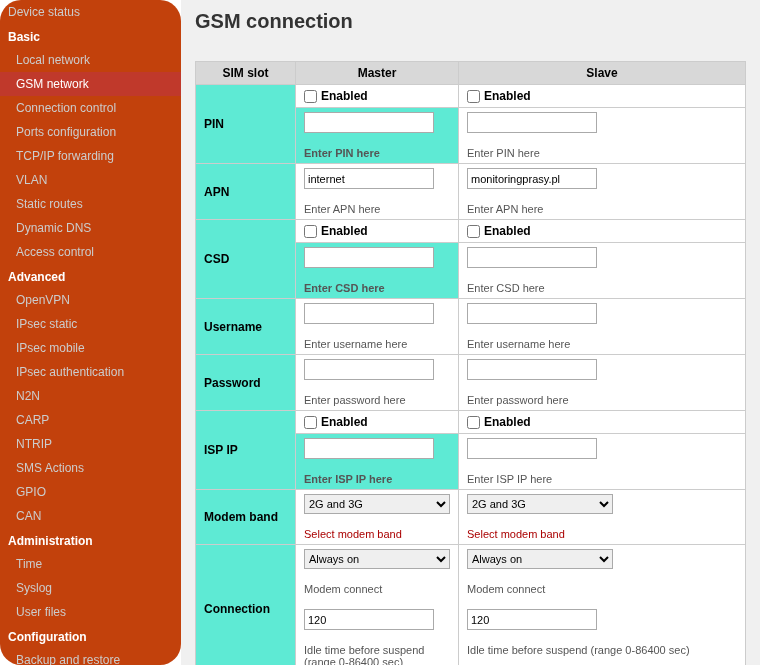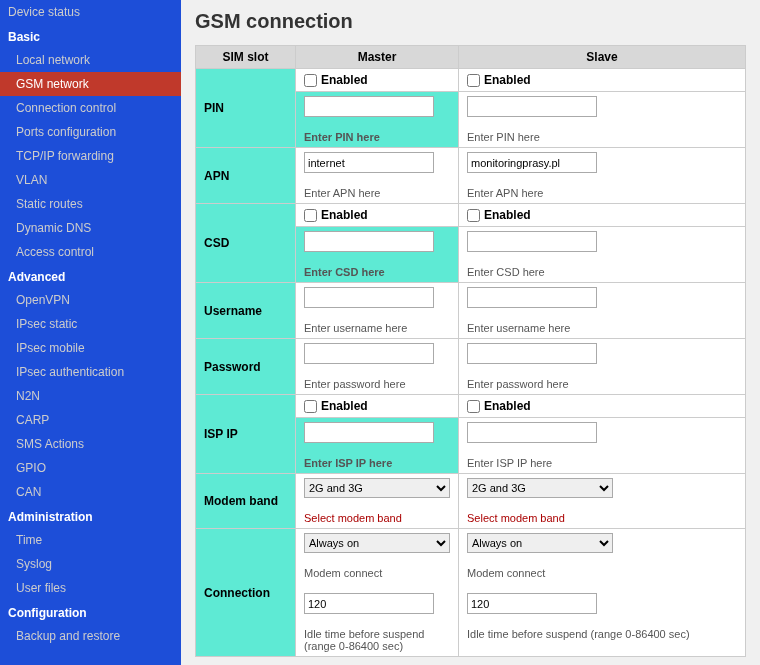--- a/index.html
+++ b/index.html
@@ -1,25 +1,26 @@
 <!DOCTYPE html>
 <html><head>
   <meta charset="utf-8">
   <style>
     * { box-sizing: border-box; margin: 0; padding: 0; }
     body { font-family: Arial, sans-serif; font-size: 12px; display: flex; height: 665px; width: 760px; overflow: hidden; }
 
     
     #sidebar {
       width: 181px;
-      background: #1d4ed8;
+      background: #c2410c;
       color: #ccc;
       flex-shrink: 0;
       overflow-y: auto;
       height: 100%;
+      border-radius: 21px;
     }
     .sidebar-section-label {
       color: #fff;
       font-weight: bold;
       padding: 6px 8px 4px 8px;
       font-size: 12px;
     }
     .sidebar-item {
       padding: 5px 8px 5px 16px;
       cursor: pointer;
@@ -41,21 +42,21 @@
     #main {
       flex: 1;
       background: #f0f0f0;
       overflow-y: auto;
       padding: 10px 14px;
     }
     #main h1 {
       font-size: 20px;
       font-weight: bold;
       color: #333;
-      margin-bottom: 12px;
+      margin-bottom: 28px;
     }
 
     
     .config-table {
       width: 100%;
       border-collapse: collapse;
       background: #fff;
     }
     .config-table th, .config-table td {
       border: 1px solid #ccc;
@@ -135,20 +136,21 @@
     <div class="sidebar-item">Static routes</div>
     <div class="sidebar-item">Dynamic DNS</div>
     <div class="sidebar-item">Access control</div>
     <div class="sidebar-section-label">Advanced</div>
     <div class="sidebar-item">OpenVPN</div>
     <div class="sidebar-item">IPsec static</div>
     <div class="sidebar-item">IPsec mobile</div>
     <div class="sidebar-item">IPsec authentication</div>
     <div class="sidebar-item">N2N</div>
     <div class="sidebar-item">CARP</div>
+    <div class="sidebar-item">NTRIP</div>
     <div class="sidebar-item">SMS Actions</div>
     <div class="sidebar-item">GPIO</div>
     <div class="sidebar-item">CAN</div>
     <div class="sidebar-section-label">Administration</div>
     <div class="sidebar-item">Time</div>
     <div class="sidebar-item">Syslog</div>
     <div class="sidebar-item">User files</div>
     <div class="sidebar-section-label">Configuration</div>
     <div class="sidebar-item">Backup and restore</div>
   </div>

